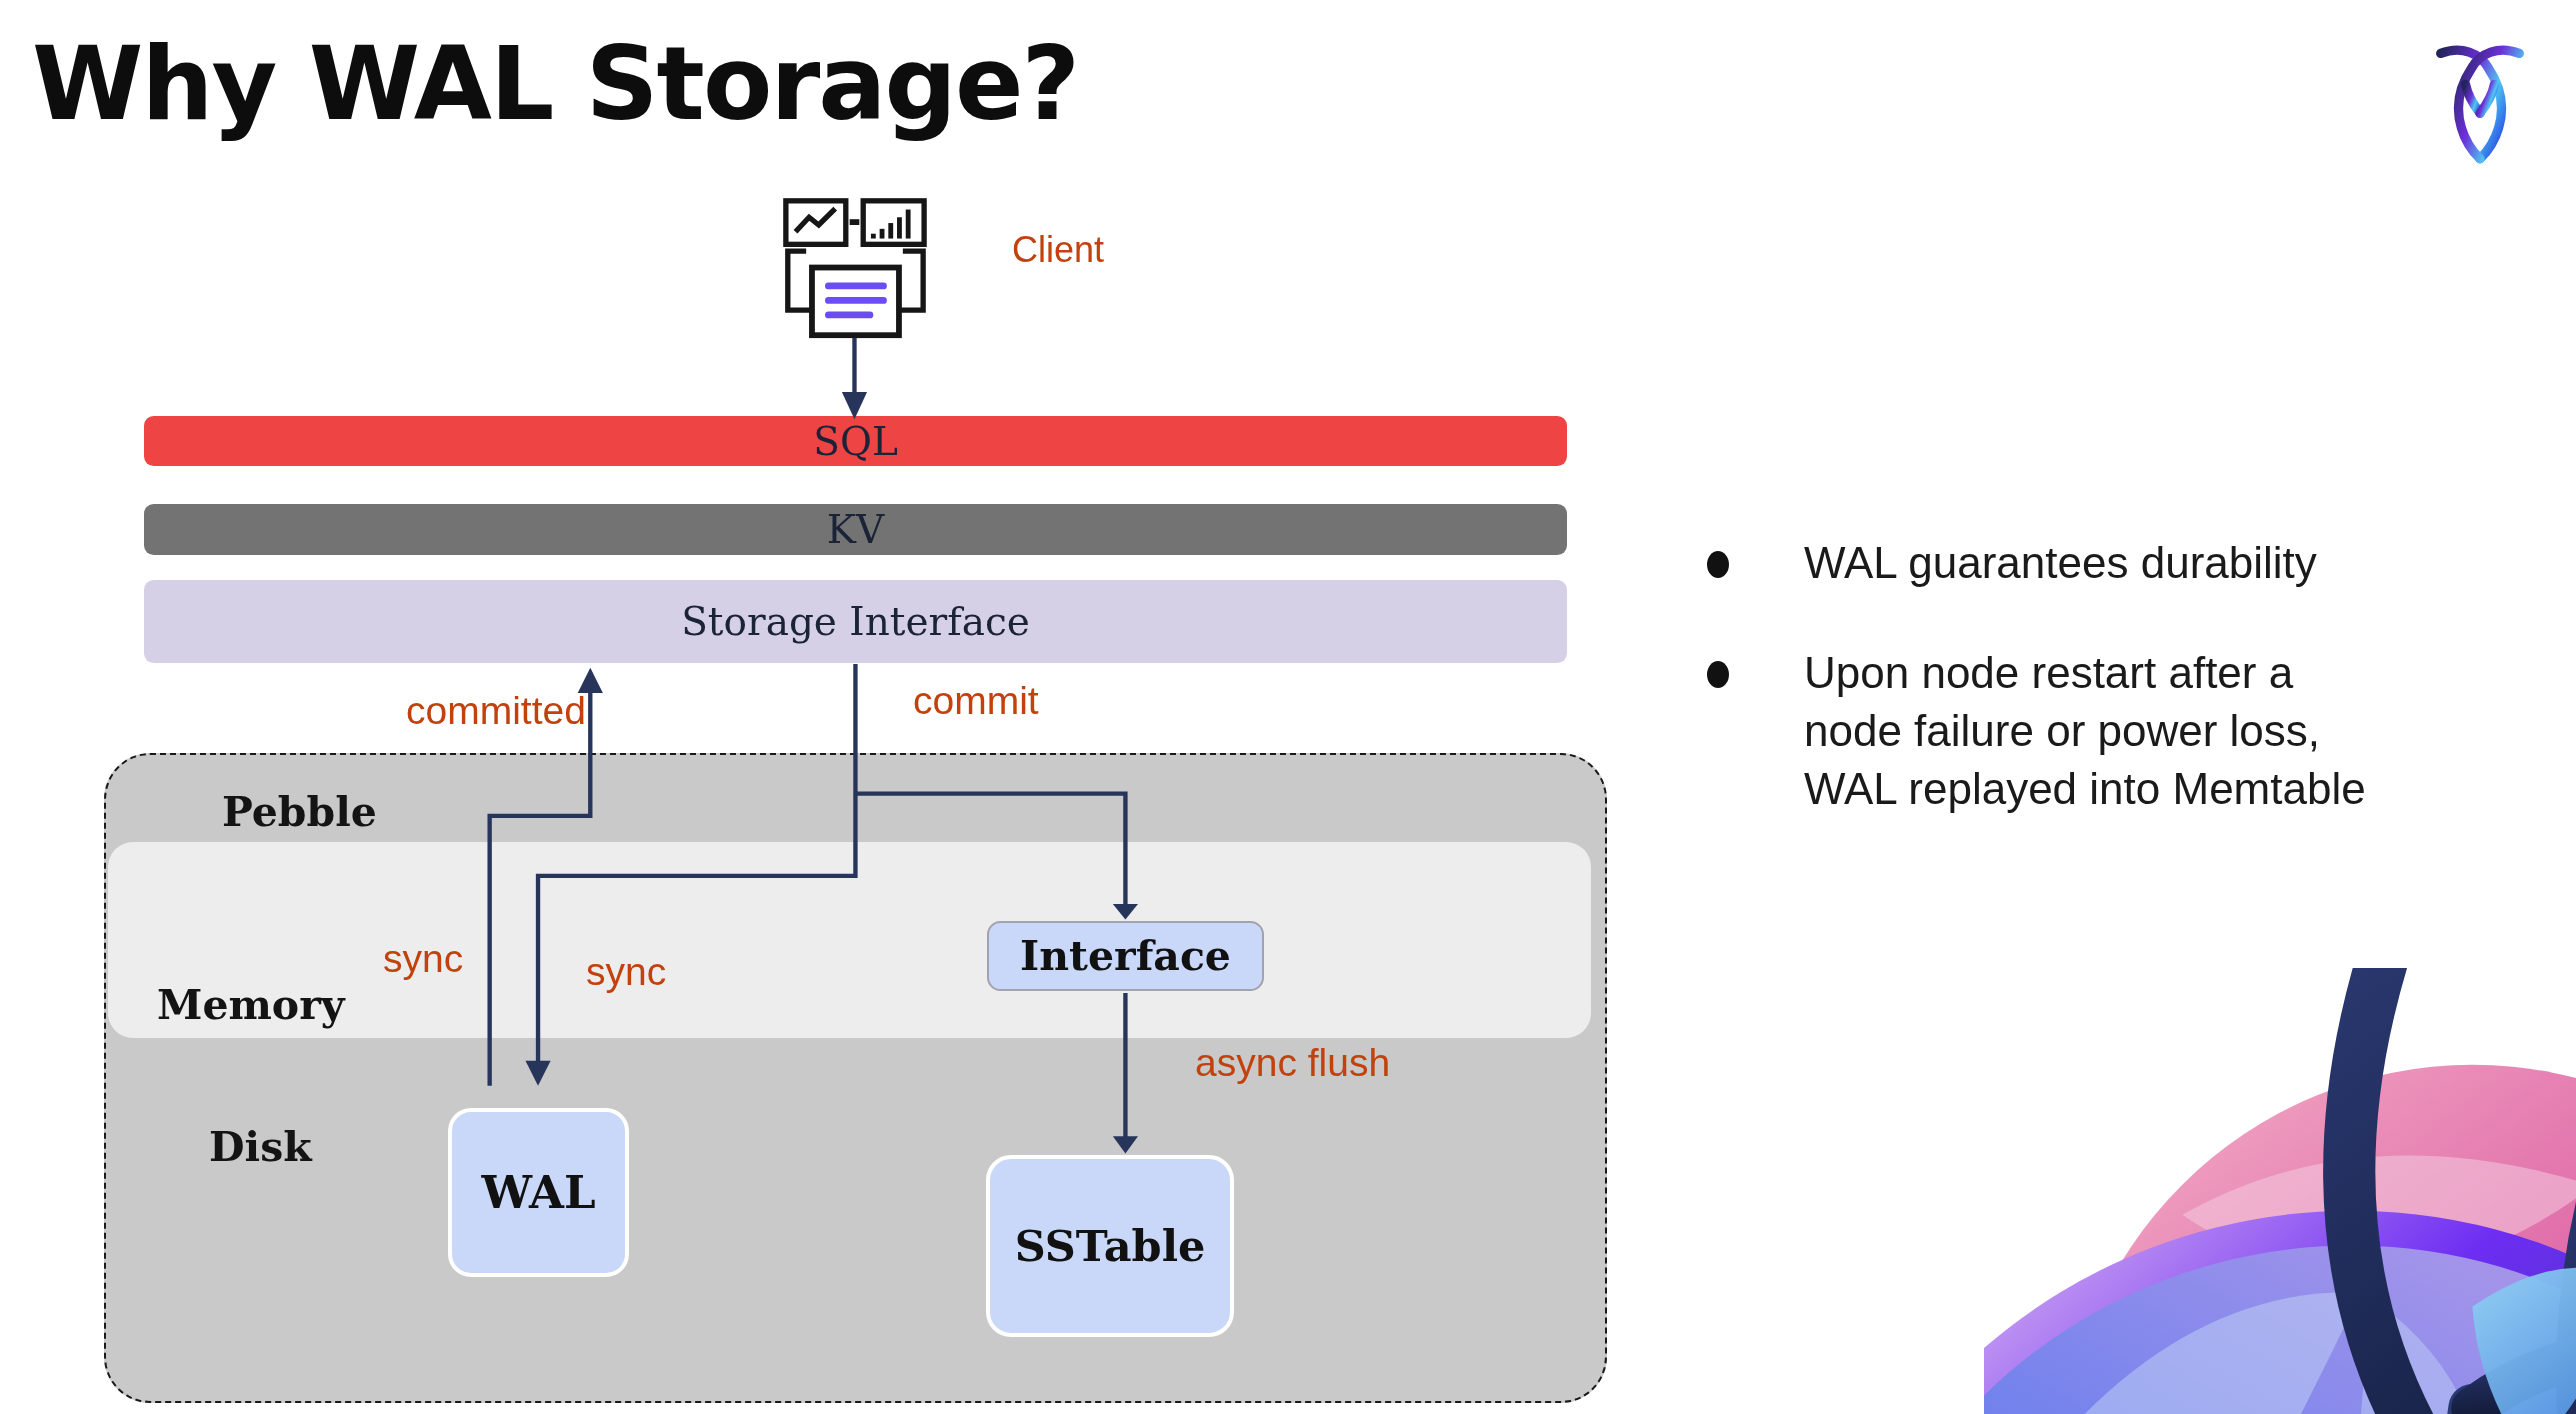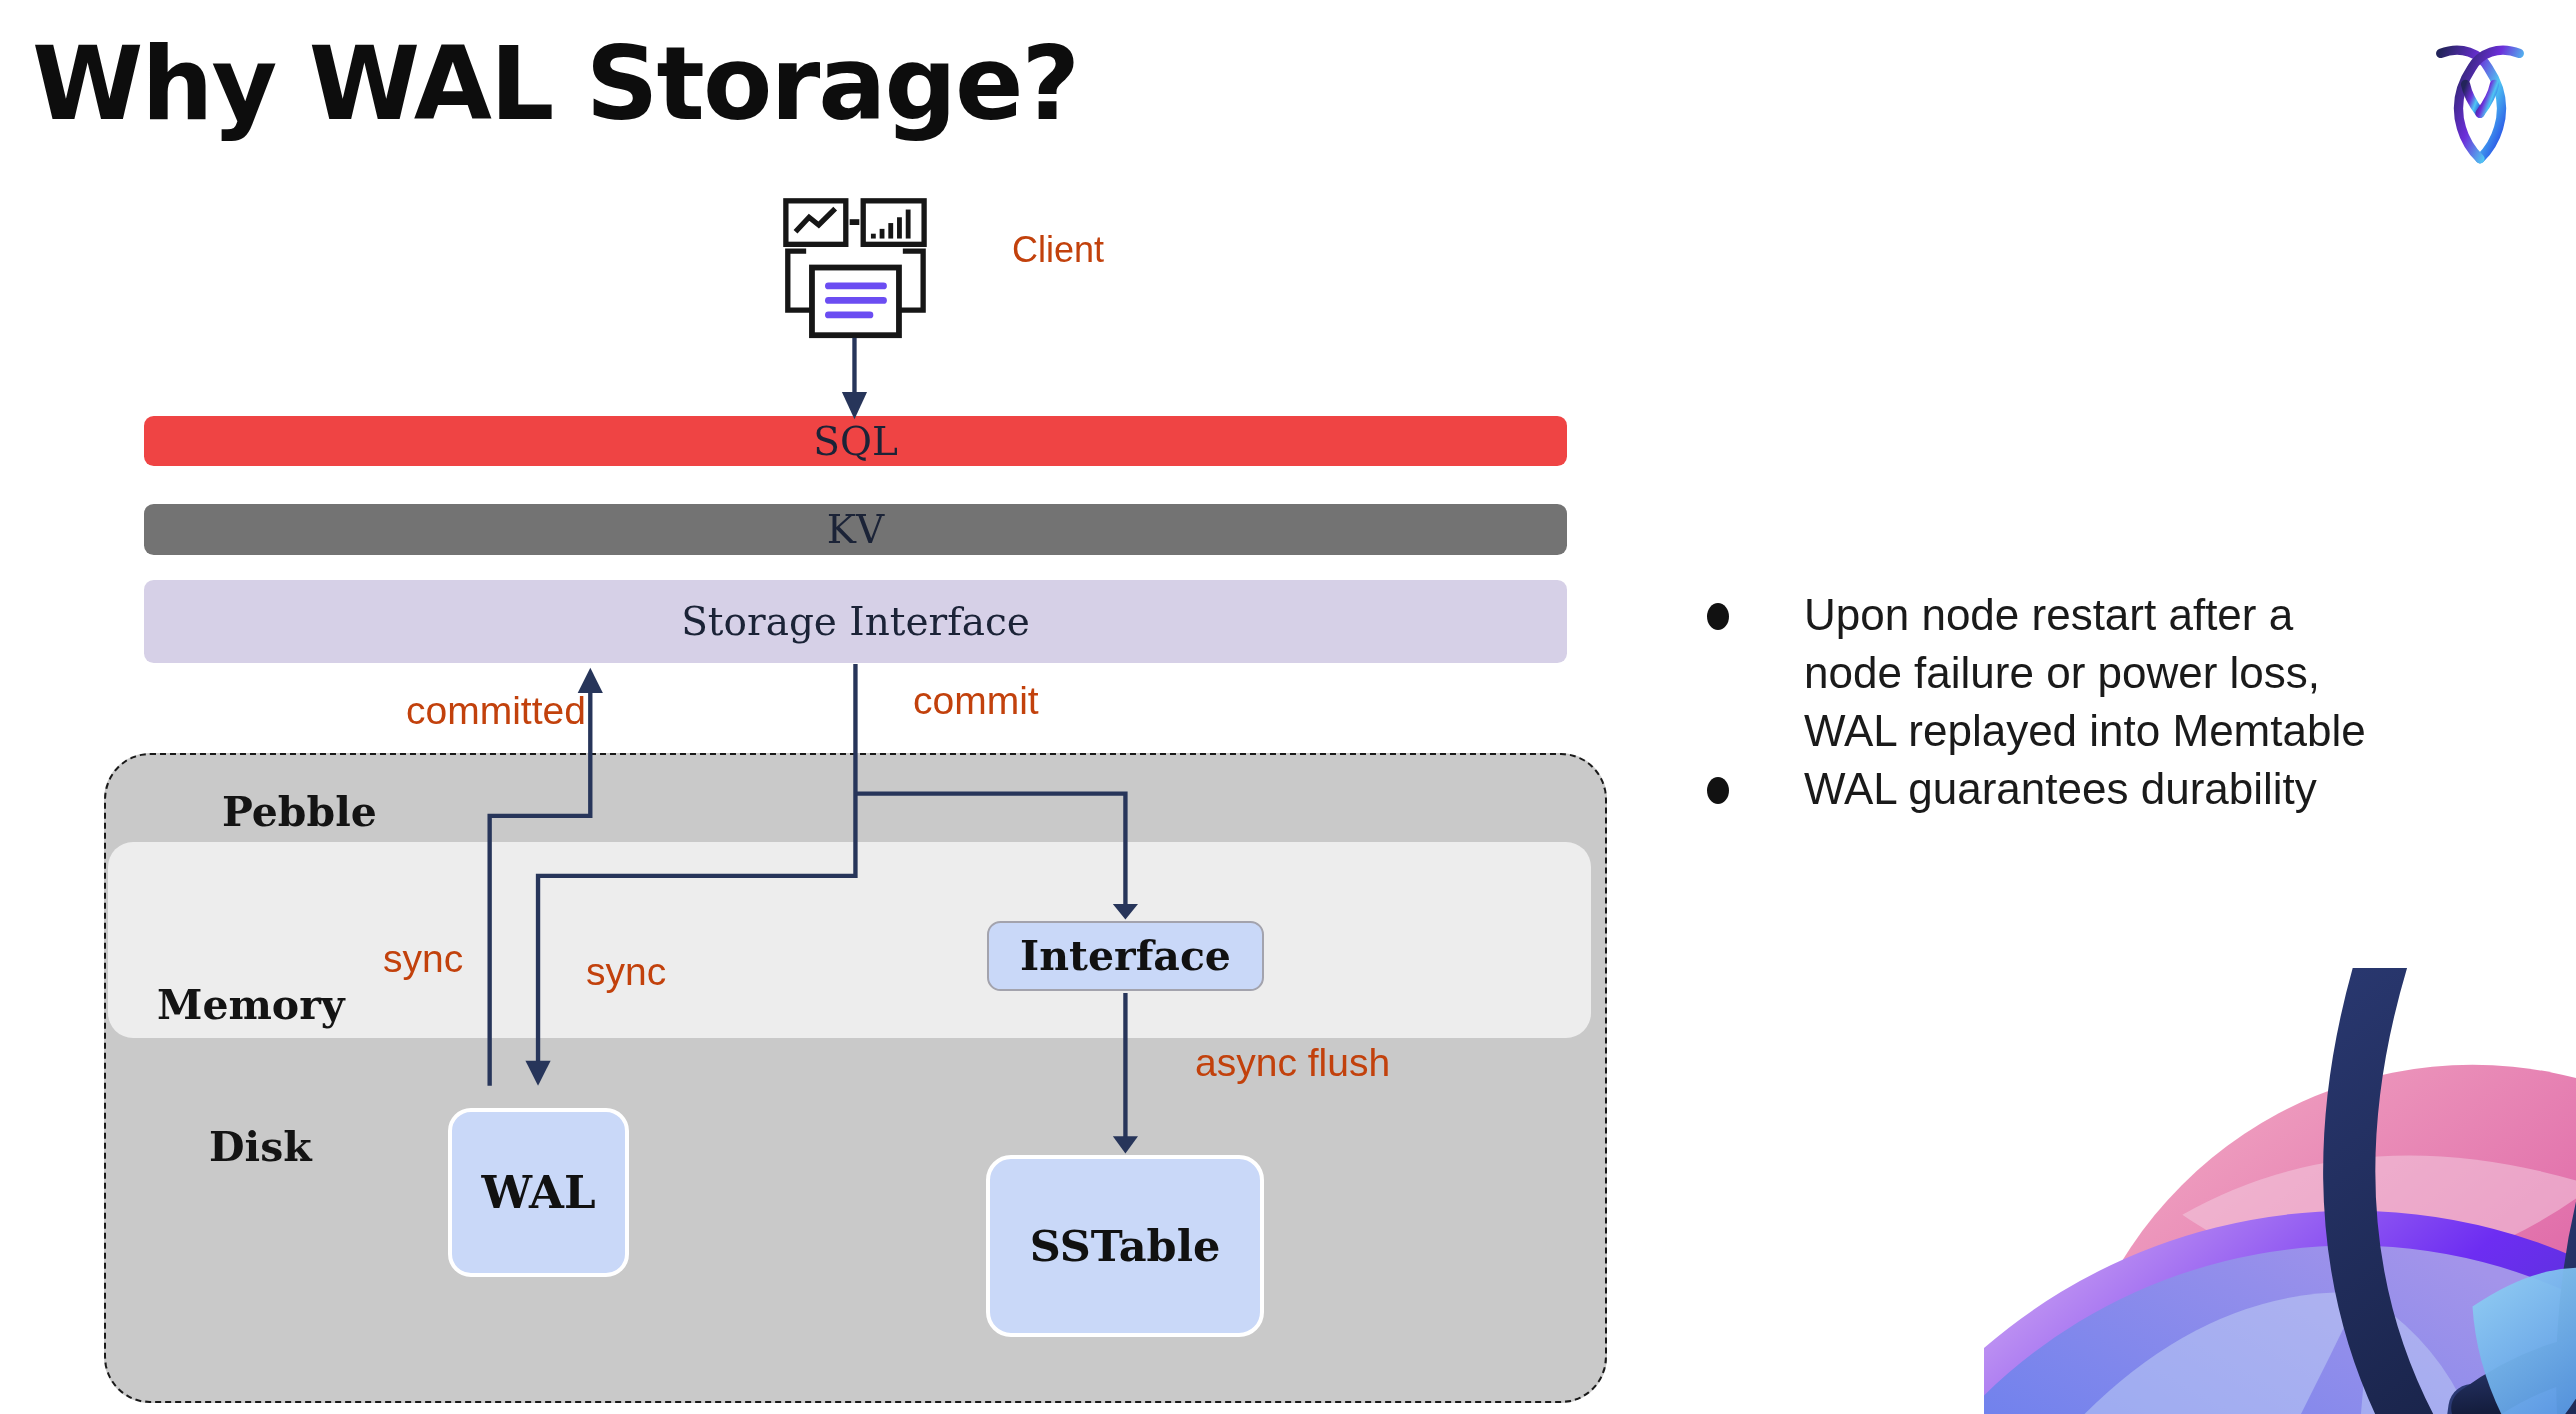--- a/index.html
+++ b/index.html
@@ -20,21 +20,21 @@
   
   .pebble{left:104px;top:753px;width:1503px;height:650px;border:2.9px dashed #1a1a1a;border-radius:46px;box-sizing:border-box;}
   .memory-band{left:108px;top:842px;width:1483px;height:196px;border-radius:25px;}
   .zone-label{font-family:"DejaVu Serif",serif;font-size:41px;color:#141414;font-weight:bold;}
 
   
   .bluebox{display:flex;align-items:center;justify-content:center;box-sizing:border-box;
            font-family:"DejaVu Serif",serif;font-weight:bold;color:#111;}
   #box-wal{left:448px;top:1108px;width:181px;height:169px;border:4.8px solid #ffffff;border-radius:23px;font-size:45px;}
   #box-memtable{left:987px;top:921px;width:277px;height:70px;border:2.9px solid #a3a3ad;border-radius:13.5px;font-size:41px;}
-  #box-sstable{left:986px;top:1155px;width:278px;height:182px;border:4.8px solid #ffffff;border-radius:25px;font-size:43px;}
+  #box-sstable{left:986px;top:1155px;width:248px;height:182px;border:4.8px solid #ffffff;border-radius:25px;font-size:43px;}
 
   .edge-label{font-size:39px;color:#c2410c;}
 
   
   .bullet-dot{width:22px;height:27px;border-radius:50%;background:#111;}
   .bullet-text{font-size:44px;line-height:58px;color:#1a1a1a;white-space:pre-line;}
 </style>
 </head>
 <body>
 
@@ -131,29 +131,29 @@
   </g>
 </svg>
 
 <div class="abs edge-label sans" style="left:406px;top:689px;">committed</div>
 <div class="abs edge-label sans" style="left:913px;top:679px;">commit</div>
 <div class="abs edge-label sans" style="left:383px;top:937px;">sync</div>
 <div class="abs edge-label sans" style="left:586px;top:950px;">sync</div>
 <div class="abs edge-label sans" style="left:1195px;top:1041px;">async flush</div>
 
 <div class="abs" style="left:1707px;top:534px;width:813px;">
+  <div style="display:flex;">
+    <div class="bullet-dot" style="margin-top:16.5px;"></div>
+    <div class="bullet-text" style="margin-left:75px;">WAL guarantees durability</div>
+  </div>
   <div style="display:flex;margin-top:52px;">
     <div class="bullet-dot" style="margin-top:16.5px;"></div>
     <div class="bullet-text" style="margin-left:75px;">Upon node restart after a
 node failure or power loss,
 WAL replayed into Memtable</div>
-  </div>
-  <div style="display:flex;">
-    <div class="bullet-dot" style="margin-top:16.5px;"></div>
-    <div class="bullet-text" style="margin-left:75px;">WAL guarantees durability</div>
   </div>
 </div>
 
 <svg class="abs" style="left:1984px;top:968px;" width="592" height="447" viewBox="0 0 612 462">
   <defs>
     <linearGradient id="gPink" x1="0.1" y1="0" x2="0.9" y2="1">
       <stop offset="0" stop-color="#f2aac4"></stop>
       <stop offset="0.55" stop-color="#d9549f"></stop>
       <stop offset="1" stop-color="#b82e8a"></stop>
     </linearGradient>

